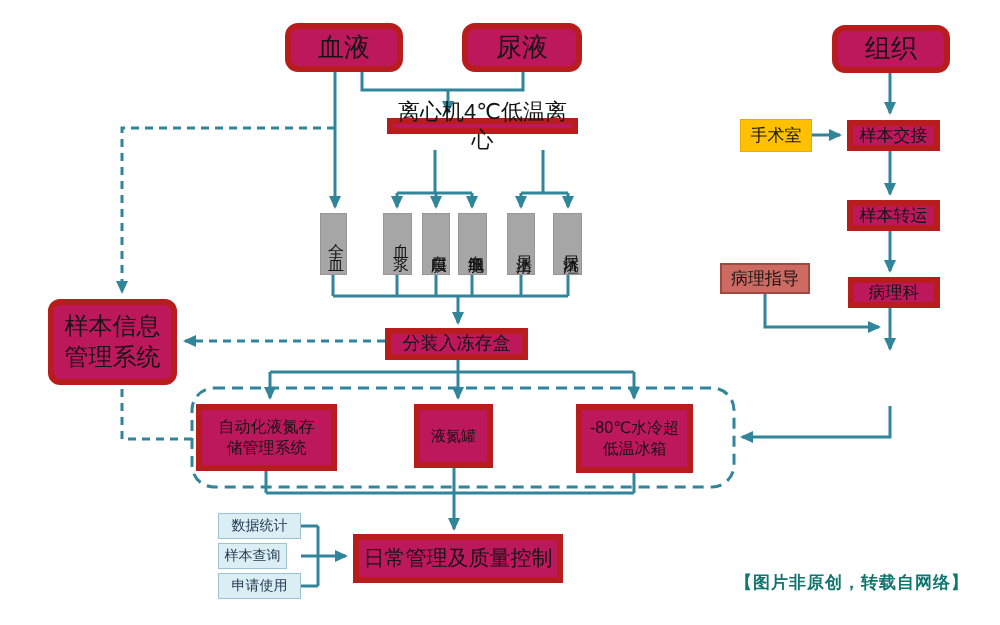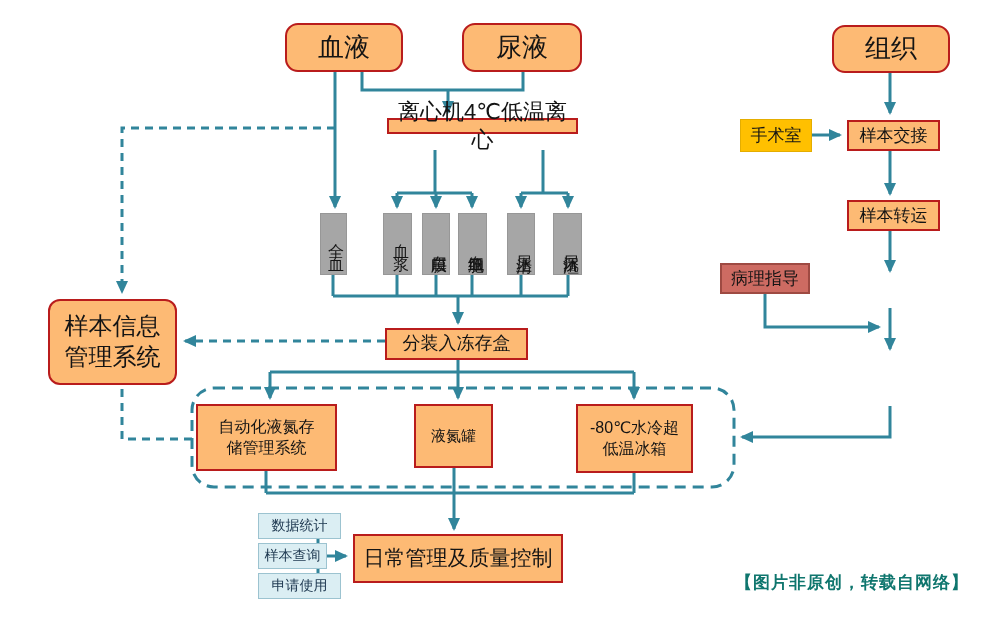--- a/index.html
+++ b/index.html
@@ -2,36 +2,36 @@
 <html><head>
 <meta charset="utf-8">
 <style>
   html,body{margin:0;padding:0;background:#ffffff;}
   .stage{
     position:relative;width:1000px;height:625px;background:#ffffff;overflow:hidden;
     font-family:"Liberation Sans","DejaVu Sans",sans-serif;color:#111;
   }
   .stage svg.connectors{position:absolute;left:0;top:0;width:1000px;height:625px;}
   .box{
-    position:absolute;background:#fdba74;color:#141414;
+    position:absolute;background:#be185d;color:#141414;
     display:flex;align-items:center;justify-content:center;text-align:center;
-    line-height:1.28;box-sizing:border-box;border:2px solid #b91c1c;
+    line-height:1.28;box-sizing:border-box;border:6px solid #b91c1c;
   }
   .rounded{border-radius:13px;}
   .pre{white-space:pre-line;}
   .vbox{
     position:absolute;background:#a6a6a6;color:#141414;border:1px solid #979797;
     writing-mode:vertical-rl;text-orientation:upright;text-align:center;
     display:flex;justify-content:center;box-sizing:border-box;font-size:16px;
   }
   .v2{letter-spacing:13px;}
   .v3{letter-spacing:1px;}
   .yellow{background:#ffc000;border:1px solid #e4ad00;}
   .red{background:#cd6b62;border:2px solid #9e4a42;}
-  .blue{background:#dbeef3;border:1px solid #9cc3d0;color:#203a52;margin-left:40px;}
+  .blue{background:#dbeef3;border:1px solid #9cc3d0;color:#203a52;}
   .watermark{
     position:absolute;left:735px;top:571px;width:240px;
     font-size:17px;font-weight:bold;color:#0f766e;letter-spacing:1px;white-space:nowrap;
   }
 </style>
 </head>
 <body>
 
 <div class="stage">
 
@@ -115,17 +115,18 @@
 
   <div class="box" style="left:353px;top:534px;width:210px;height:49px;font-size:21px;">日常管理及质量控制</div>
 
   <div class="box blue" style="left:218px;top:513px;width:83px;height:26px;font-size:14px;">数据统计</div>
   <div class="box blue" style="left:218px;top:543px;width:69px;height:26px;font-size:14px;">样本查询</div>
   <div class="box blue" style="left:218px;top:573px;width:83px;height:26px;font-size:14px;">申请使用</div>
 
   <div class="box yellow" style="left:740px;top:119px;width:72px;height:33px;font-size:17px;">手术室</div>
   <div class="box" style="left:847px;top:120px;width:93px;height:31px;font-size:17px;">样本交接</div>
   <div class="box" style="left:847px;top:200px;width:93px;height:31px;font-size:17px;">样本转运</div>
+  <div class="box" style="left:848px;top:277px;width:92px;height:31px;font-size:17px;">病理科</div>
   <div class="box red" style="left:720px;top:263px;width:90px;height:31px;font-size:17px;">病理指导</div>
 
   <div class="watermark">【图片非原创，转载自网络】</div>
 
 </div>
 
 </body></html>

